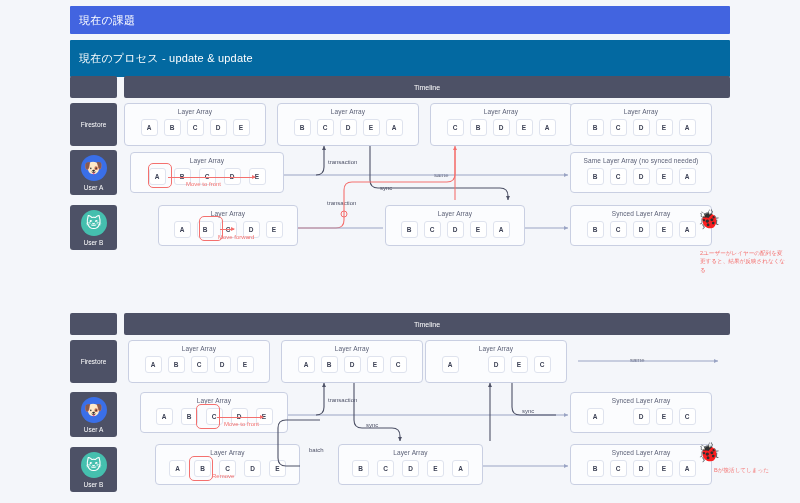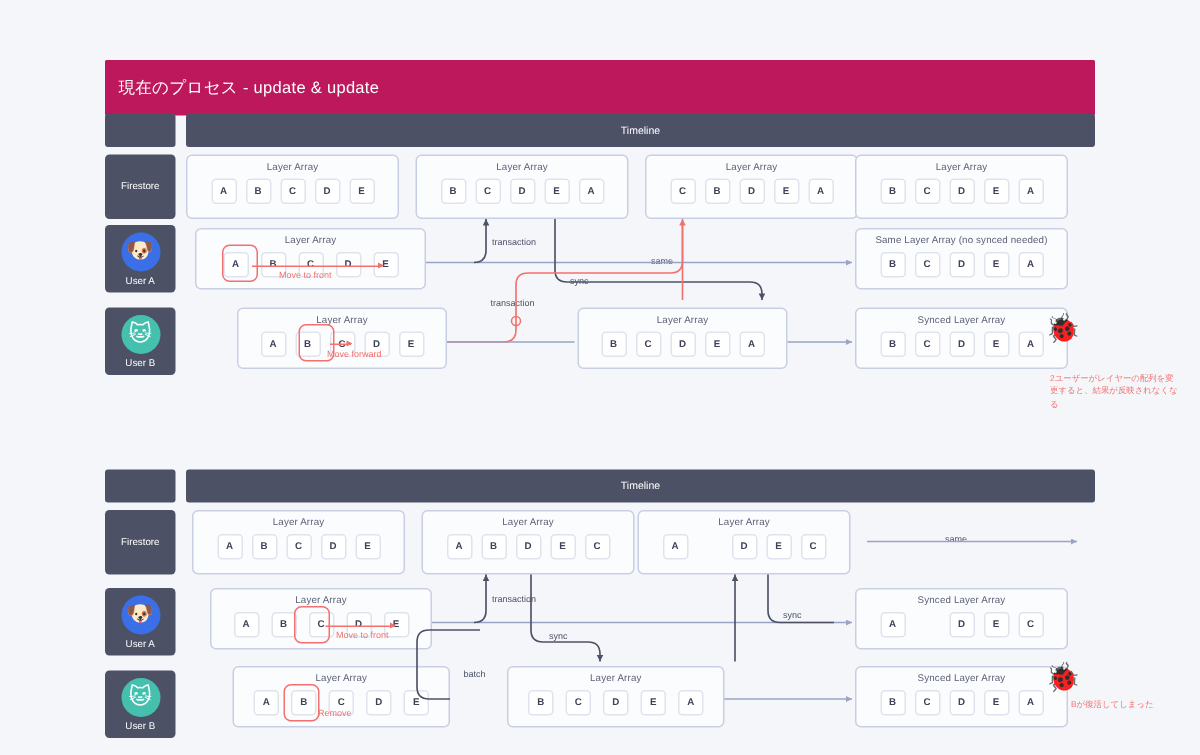--- a/index.html
+++ b/index.html
@@ -12,21 +12,21 @@
   .page { position: relative; width: 800px; height: 503px; }
 
   
   .bar {
     position: absolute; left: 70px; width: 660px;
     display: flex; align-items: center;
     color: #ffffff; font-size: 11px; letter-spacing: .2px;
     padding-left: 9px;
   }
   .bar-blue  { background: #4264e0; height: 28px; top: 6px; border-radius: 1px; }
-  .bar-teal1 { background: #be185d; height: 37px; top: 40px; border-radius: 1px; }
+  .bar-teal1 { background: #0369a1; height: 37px; top: 40px; border-radius: 1px; }
   .bar-teal2 { background: #4cbfae; height: 25px; top: 281px; border-radius: 1px; }
 
   
   .tl-stub {
     position: absolute; background: #4d5166; border-radius: 2px;
     width: 47px; height: 22px;
   }
   .tl-bar {
     position: absolute; background: #4d5166; border-radius: 2px;
     height: 22px; color:#fff; font-size: 7px;
@@ -87,20 +87,23 @@
   .note-red {
     position: absolute; color: #f4706e; font-size: 5.6px; line-height: 1.5;
     width: 86px; text-align: left;
   }
 </style>
 </head>
 <body>
 
 <div class="page">
 
+  <div class="bar bar-blue">
+    <span>現在の課題</span>
+  </div>
   <div class="bar bar-teal1">
     <span>現在のプロセス - update &amp; update</span>
   </div>
 
   <div class="tl-stub" style="left:70px; top:76px;"></div>
   <div class="tl-bar" style="left:124px; top:76px; width:606px;">
     <span>Timeline</span>
   </div>
 
   <div class="role small" style="left:70px; top:103px; height:43px;">

